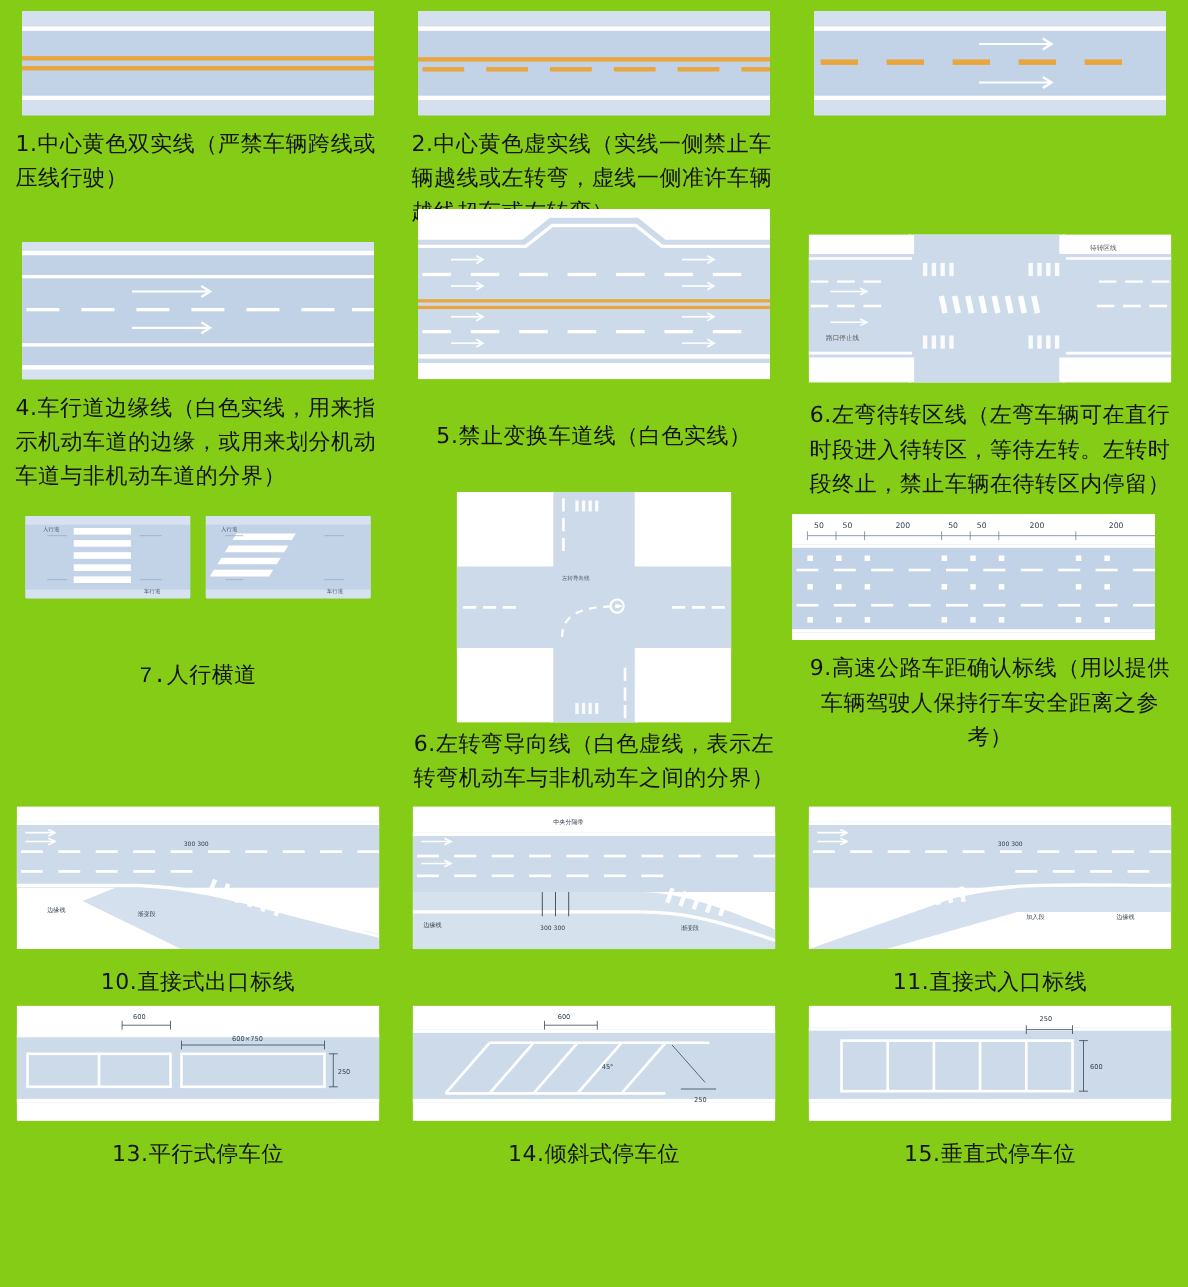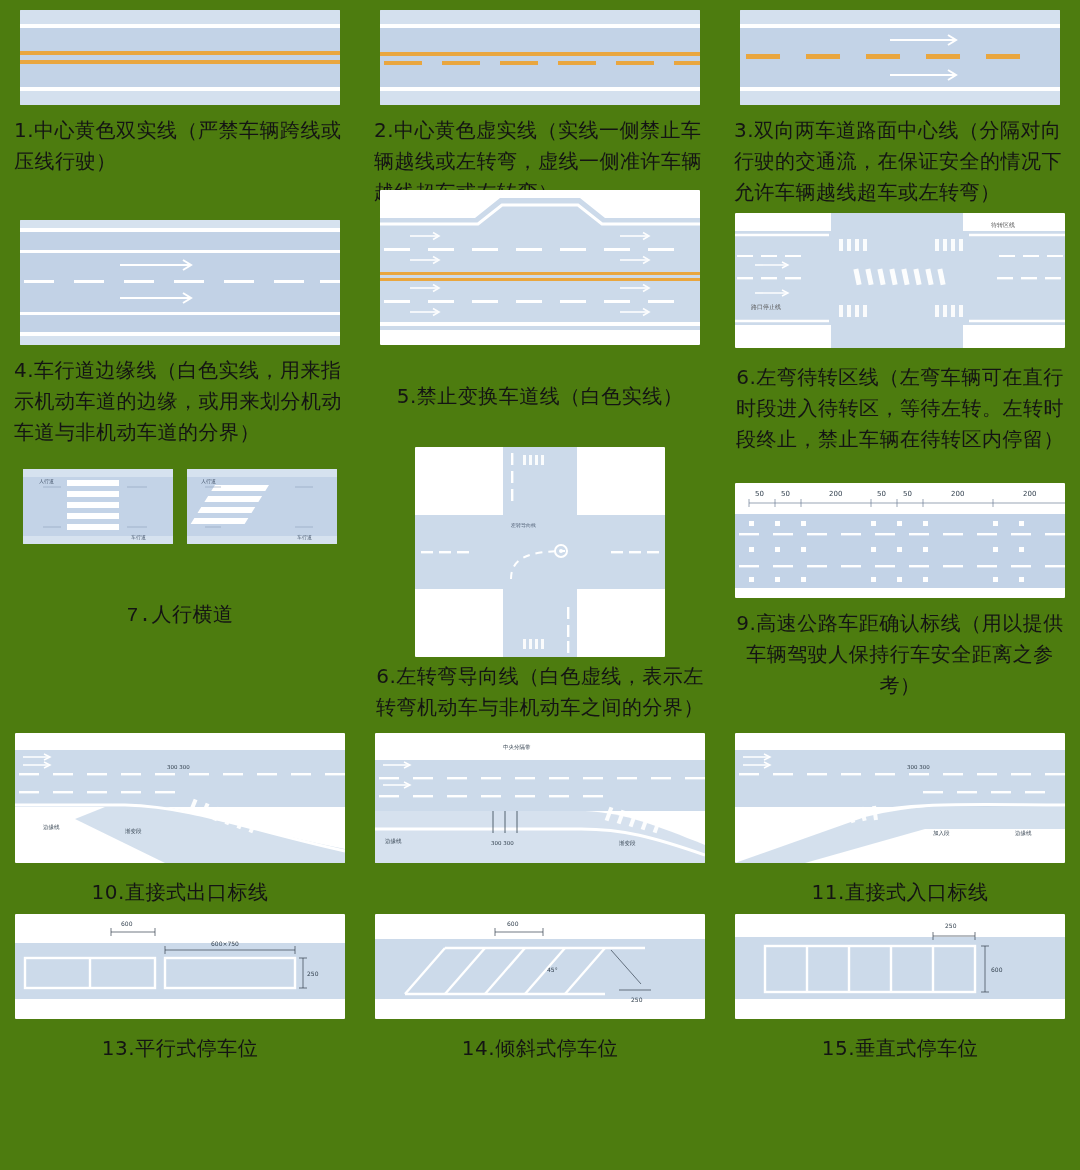--- a/index.html
+++ b/index.html
@@ -11,21 +11,21 @@
     width: 1080px;
     height: 1170px;
     font-family: "Liberation Sans", sans-serif;
     color: #1a1a1a;
     overflow: hidden;
   }
   .page {
     position: relative;
     width: 1080px;
     height: 1170px;
-    background: #4d7c0f;
+    background: #84cc16;
   }
   .grid {
     display: grid;
     grid-template-columns: 360px 360px 360px;
     width: 1080px;
   }
   .cell {
     box-sizing: border-box;
     padding: 0 14px;
     display: flex;
@@ -109,21 +109,20 @@
             <rect x="246" y="44" width="34" height="5"></rect>
           </g>
           <g stroke="#ffffff" stroke-width="2" fill="none">
             <path d="M150 30 L215 30"></path>
             <path d="M208 25 L216 30 L208 35"></path>
             <path d="M150 65 L215 65"></path>
             <path d="M208 60 L216 65 L208 70"></path>
           </g>
         </svg>
       </div>
-      <div class="caption left">3.双向两车道路面中心线（分隔对向行驶的交通流，在保证安全的情况下允许车辆越线超车或左转弯）</div>
     </div>
 
     <div class="cell">
       <div class="fig" style="width:320px;height:125px;margin-top:12px;">
         <svg width="320" height="125" viewBox="0 0 320 125">
           <rect x="0" y="0" width="320" height="125" fill="#d6e2ef"></rect>
           <rect x="0" y="8" width="320" height="108" fill="#c2d2e6"></rect>
           <rect x="0" y="8" width="320" height="4" fill="#ffffff"></rect>
           <rect x="0" y="112" width="320" height="4" fill="#ffffff"></rect>
           <rect x="0" y="30" width="320" height="3" fill="#ffffff"></rect>
@@ -357,21 +356,21 @@
             <rect x="120" y="192" width="3" height="10"></rect>
               <rect x="126" y="192" width="3" height="10"></rect>
           </g>
           <text x="96" y="80" font-size="5" fill="#4a5a70" font-family="DejaVu Sans, sans-serif">左转导向线</text>
         </svg>
       </div>
       <div class="caption" style="margin-top:4px;">6.左转弯导向线（白色虚线，表示左转弯机动车与非机动车之间的分界）</div>
     </div>
 
     <div class="cell">
-      <div class="fig" style="width:330px;height:115px;margin-top:28px;background:transparent;">
+      <div class="fig" style="width:360px;height:115px;margin-top:12px;background:transparent;">
         <svg width="330" height="115" viewBox="0 0 330 115">
           <rect x="0" y="0" width="330" height="115" fill="#ffffff"></rect>
           <g stroke="#6d7f96" stroke-width="0.7" fill="none">
             <path d="M14 20 L330 20"></path>
             <path d="M14 16 L14 24"></path>
               <path d="M40 16 L40 24"></path>
               <path d="M66 16 L66 24"></path>
             <path d="M136 16 L136 24"></path>
               <path d="M162 16 L162 24"></path>
               <path d="M188 16 L188 24"></path>

